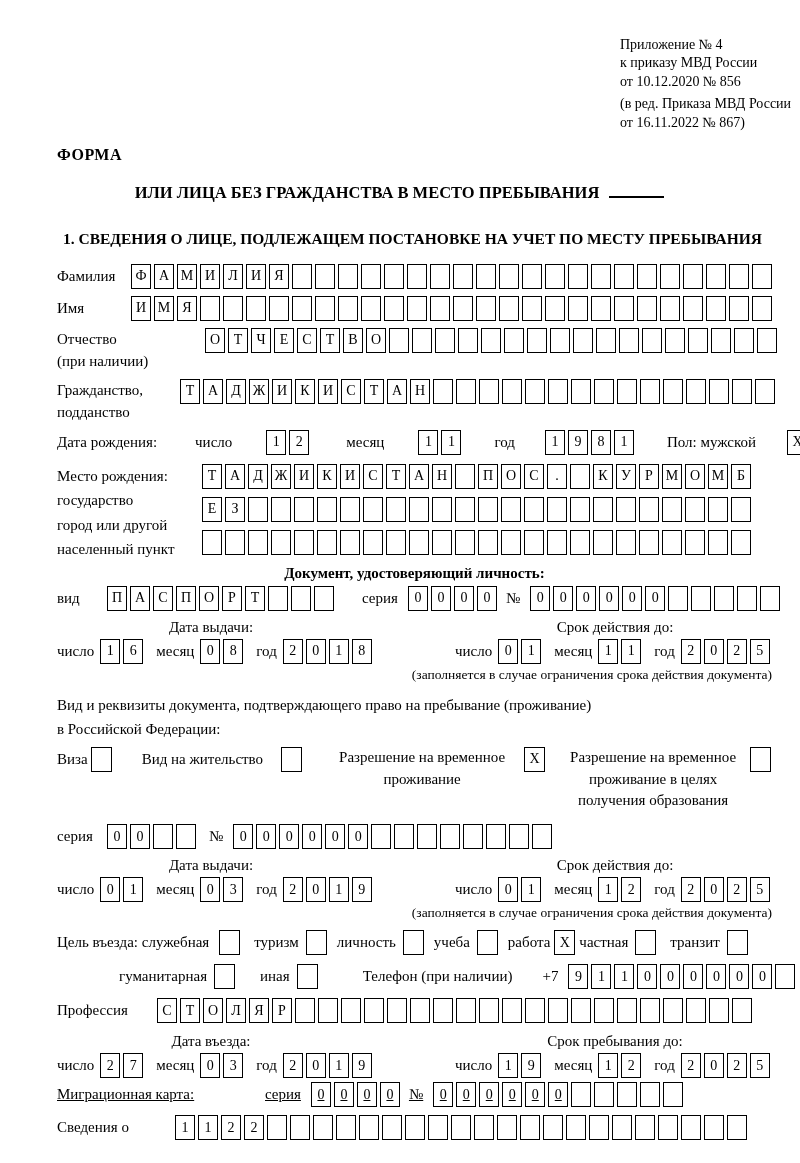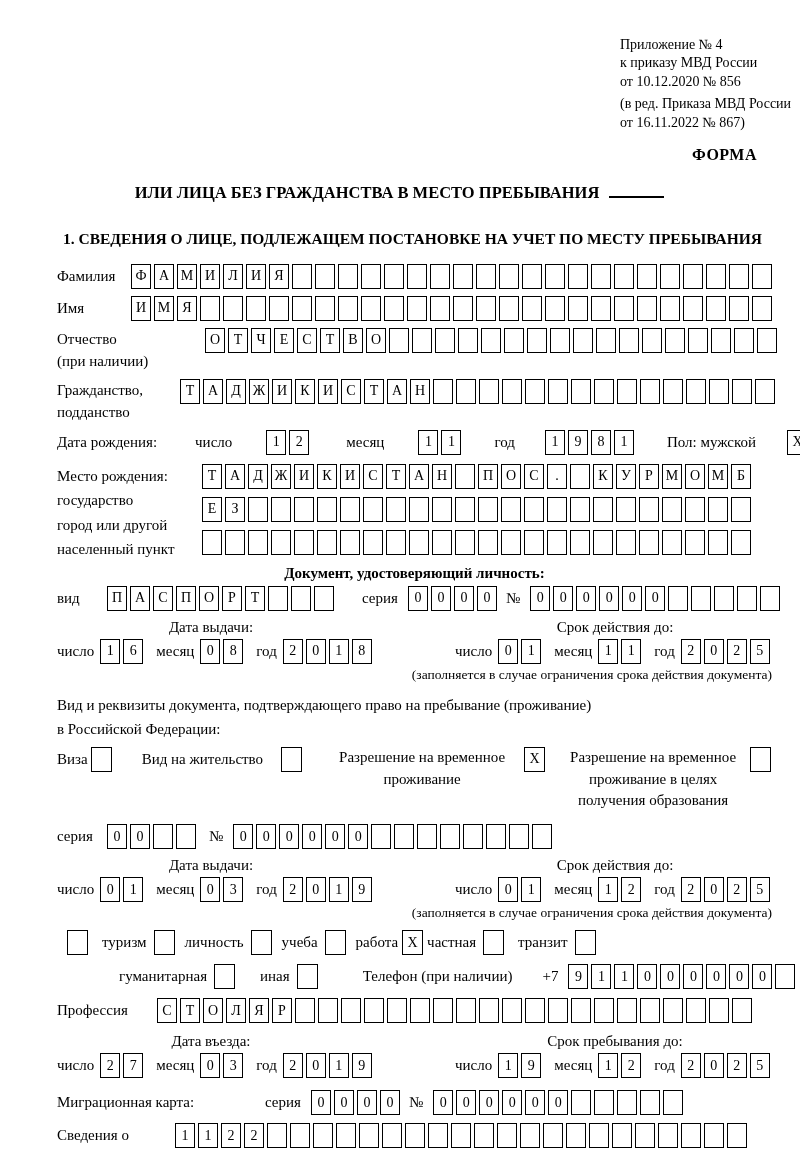--- a/index.html
+++ b/index.html
@@ -2,21 +2,21 @@
 <html><head>
 <meta charset="utf-8">
 <style>
   html,body{margin:0;padding:0;background:#fff;}
   body{width:800px;height:1163px;color:#000;font-family:"Liberation Serif","DejaVu Serif",serif;font-size:15px;}
   .page{padding:36px 8px 32px 57px;box-sizing:border-box;width:800px;height:1163px;overflow:hidden;}
 
   
   .appendix{margin-left:563px;font-size:14px;line-height:1.32;}
   .appendix .rev{margin-top:4px;}
-  .forma{ text-align:right;padding-right:35px;font-weight:bold;font-size:16px;margin-top:14px;letter-spacing:.5px;}
+  .forma{ text-align:left;padding-right:35px;font-weight:bold;font-size:16px;margin-top:14px;letter-spacing:.5px;}
 
   
   .title{ text-align:center;font-weight:bold;font-size:16.5px;line-height:1.55;margin-top:16px;margin-right:50px;}
   .title .uline{display:inline-block;width:55px;border-bottom:2px solid #000;margin-left:10px;}
   .sec-head{font-weight:bold;font-size:15.5px;margin-top:24px;margin-left:6px;white-space:nowrap;}
 
   
   .cells{display:inline-flex;flex-wrap:nowrap;}
   .cell{width:20px;height:25px;border:1.6px solid #000;box-sizing:border-box;margin-right:3px;
         display:inline-flex;align-items:center;justify-content:center;font-size:14px;flex:0 0 auto;}
@@ -504,20 +504,21 @@
             <span class="cell">0</span>
             <span class="cell">2</span>
             <span class="cell">5</span>
           </span>
       </div>
     </div>
   </div>
   <div class="note">(заполняется в случае ограничения срока действия документа)</div>
 
   <div class="frow" style="margin-top:9px;">
+    <span class="lbl">Цель въезда: служебная</span>
     <span class="cbox ml10"></span>
     <span class="lbl ml14">туризм</span>
     <span class="cbox"></span>
     <span class="lbl ml10">личность</span>
     <span class="cbox"></span>
     <span class="lbl ml10">учеба</span>
     <span class="cbox"></span>
     <span class="lbl ml10">работа</span>
     <span class="cbox" style="margin-left:4px;">X</span>
     <span class="lbl" style="margin-left:4px;">частная</span>
@@ -619,21 +620,21 @@
         <span class="cells">
             <span class="cell">2</span>
             <span class="cell">0</span>
             <span class="cell">2</span>
             <span class="cell">5</span>
           </span>
       </div>
     </div>
   </div>
 
-  <div class="frow" style="margin-top:12px;">
+  <div class="frow" style="margin-top:4px;text-decoration:underline;">
     <span class="lbl" style="width:178px;">Миграционная карта:</span>
     <span class="lbl ml30">серия</span>
     <span class="cells ml10">
         <span class="cell">0</span>
         <span class="cell">0</span>
         <span class="cell">0</span>
         <span class="cell">0</span>
       </span>
     <span class="lbl ml6">№</span>
     <span class="cells ml10">

